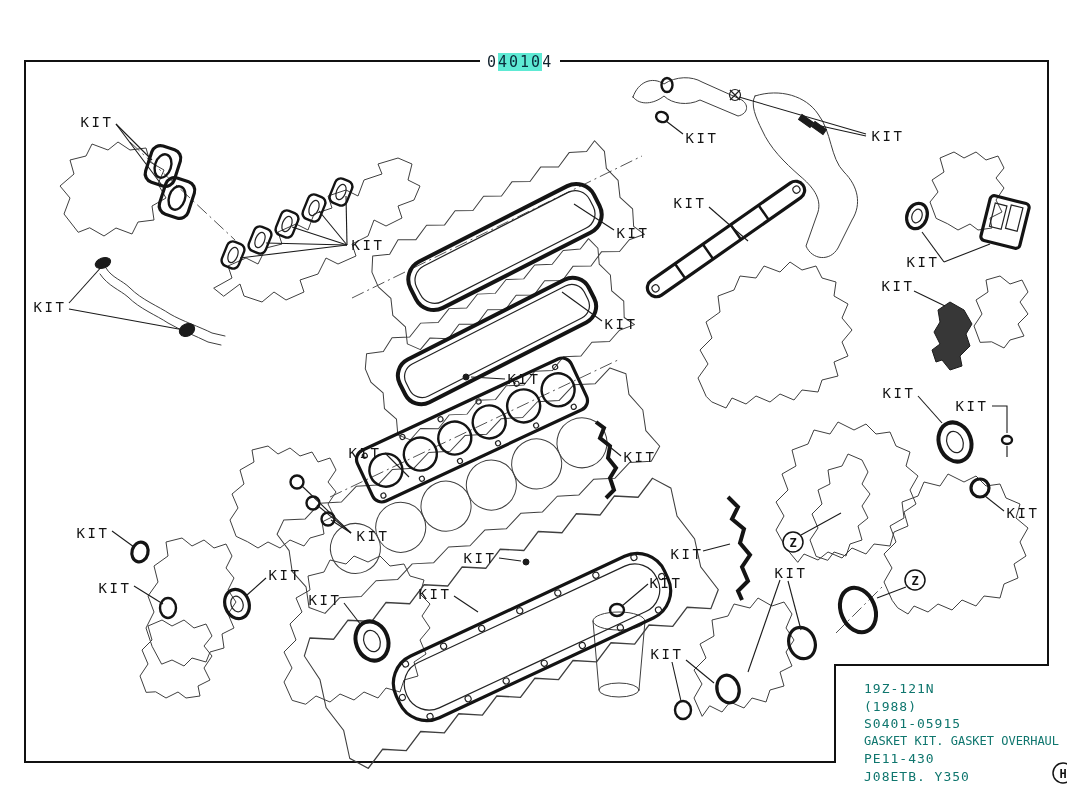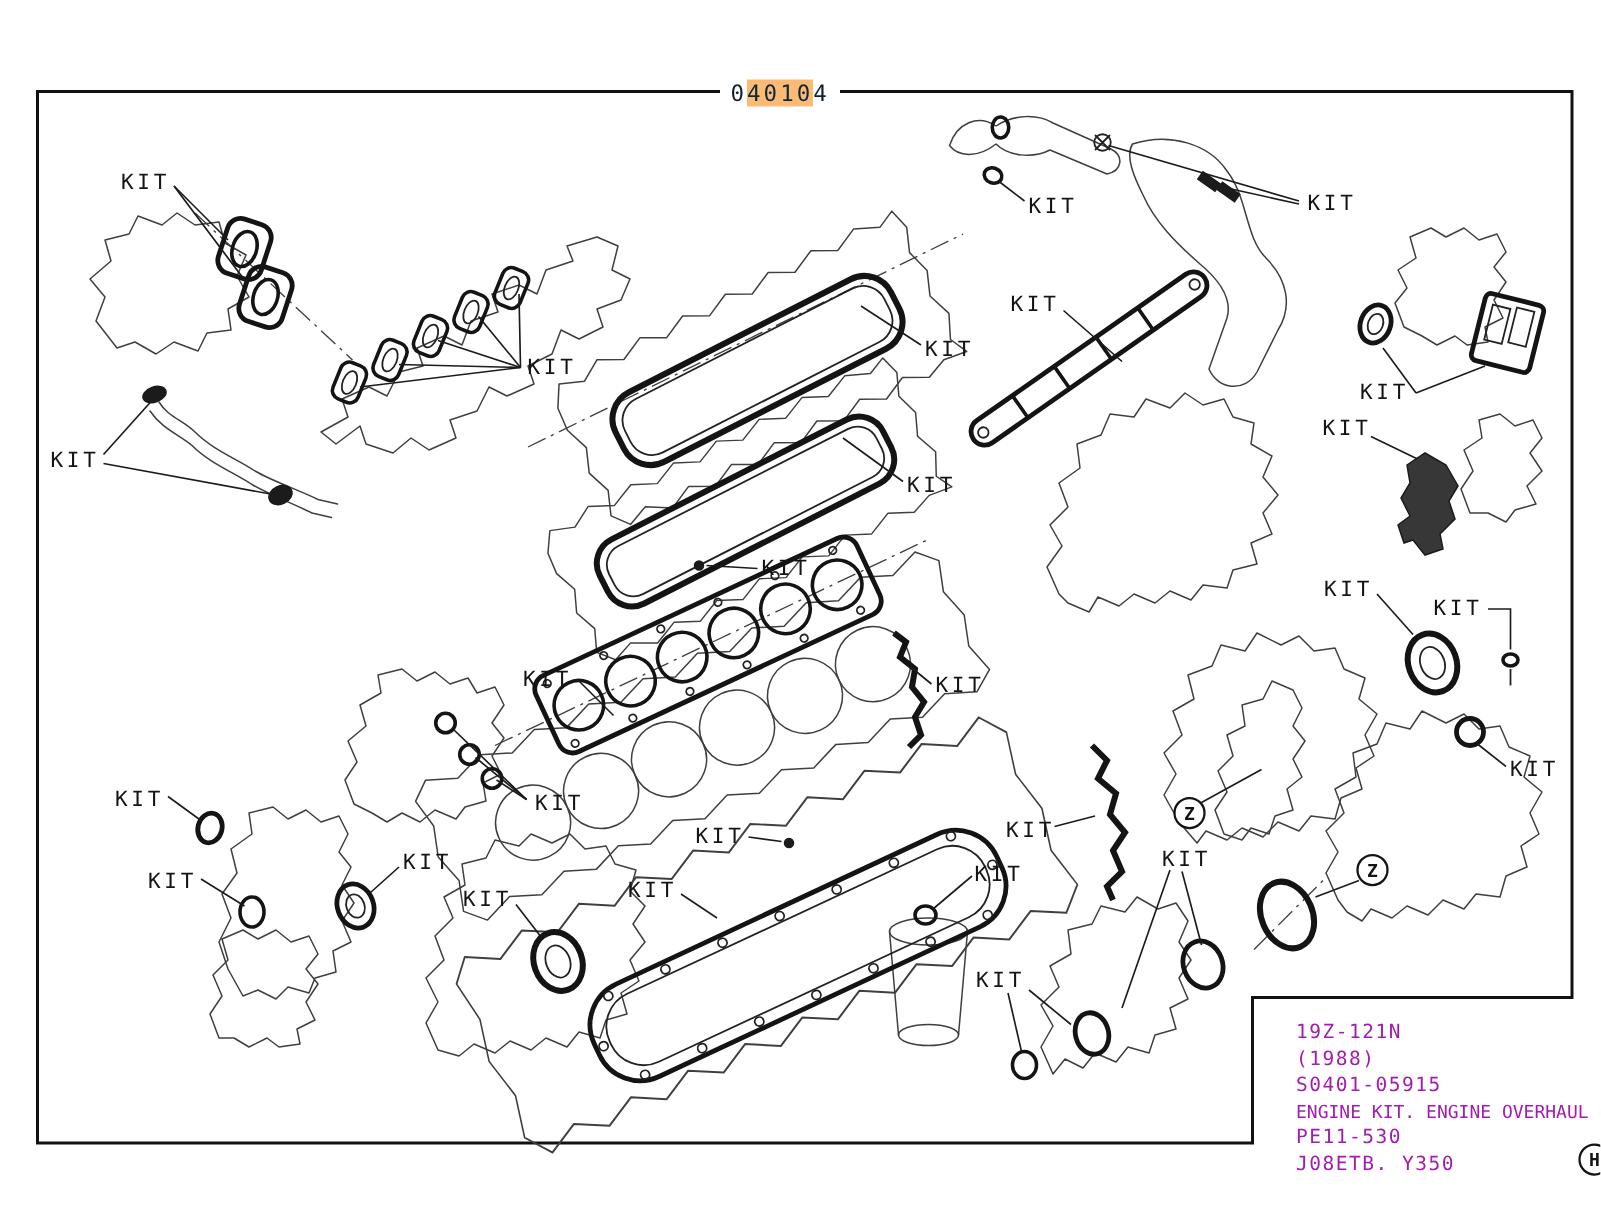--- a/index.html
+++ b/index.html
@@ -19,21 +19,21 @@
   text.callout{font-family:"DejaVu Sans Mono",monospace;font-size:14px;letter-spacing:2.5px;
                fill:#141414;text-anchor:middle;dominant-baseline:central;}
   .badge-circle{fill:#fff;stroke:#141414;stroke-width:1.5;}
   text.badge{font-family:"DejaVu Sans Mono",monospace;font-weight:bold;font-size:12px;
              fill:#141414;text-anchor:middle;dominant-baseline:central;}
   
   .part-label{position:absolute;left:484px;top:53px;background:#fff;padding:0 3px;
               font-size:15px;letter-spacing:2px;color:#10202c;white-space:nowrap;}
   .part-label .hl{color:#0a2a3a;}
   
-  .infobox{position:absolute;left:864px;top:680px;color:#a21caf;}
+  .infobox{position:absolute;left:864px;top:680px;color:#0f766e;}
   .ib-line{font-size:13px;letter-spacing:1px;line-height:17.6px;white-space:nowrap;}
   .ib-cond{font-size:12px;letter-spacing:0;}
 </style>
 </head>
 <body>
 
 <div class="stage">
 
   <svg width="1067" height="809" viewBox="0 0 1067 809">
 
@@ -339,25 +339,25 @@
           <text x="915" y="580.5" class="badge">Z</text>
         </g>
         <g>
           <circle cx="1063" cy="773" r="10" class="badge-circle"></circle>
           <text x="1063" y="773.5" class="badge">H</text>
         </g>
       </g>
   </svg>
 
   <div class="part-label">
-    <span>0</span><span class="hl" id="pn-hl" style="background: #fdba74;">4010</span><span>4</span>
+    <span>0</span><span class="hl" id="pn-hl" style="background: #5eead4;">4010</span><span>4</span>
   </div>
 
   <div class="infobox">
     <div class="ib-line">19Z-121N</div>
     <div class="ib-line">(1988)</div>
     <div class="ib-line">S0401-05915</div>
-    <div class="ib-line ib-cond">ENGINE KIT. ENGINE OVERHAUL</div>
-    <div class="ib-line">PE11-530</div>
+    <div class="ib-line ib-cond">GASKET KIT. GASKET OVERHAUL</div>
+    <div class="ib-line">PE11-430</div>
     <div class="ib-line">J08ETB. Y350</div>
   </div>
 
 </div>
 
 </body></html>

